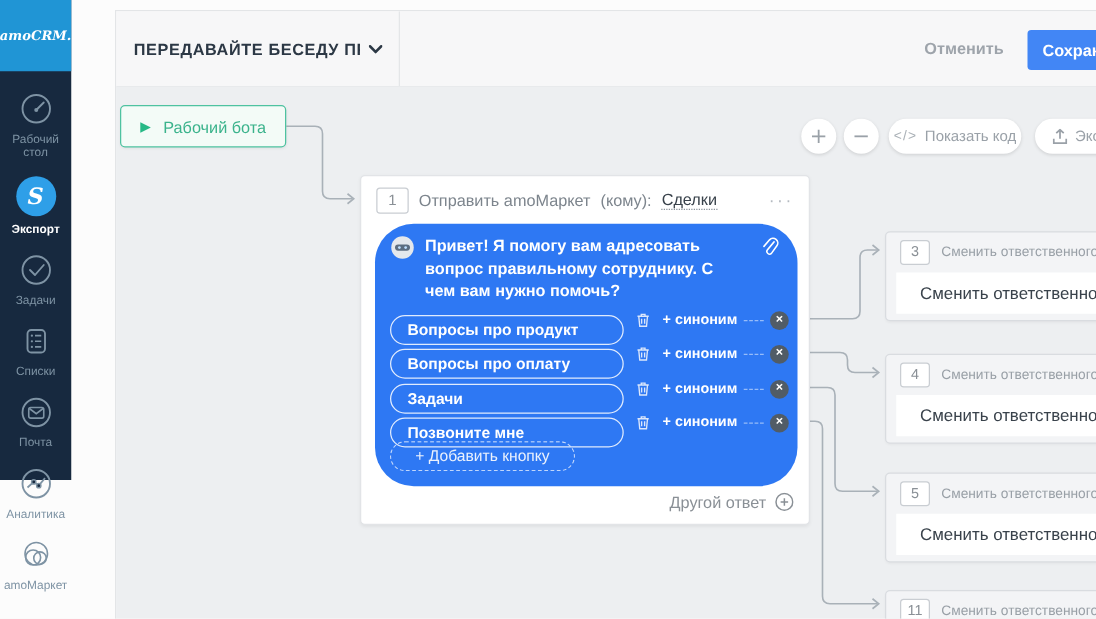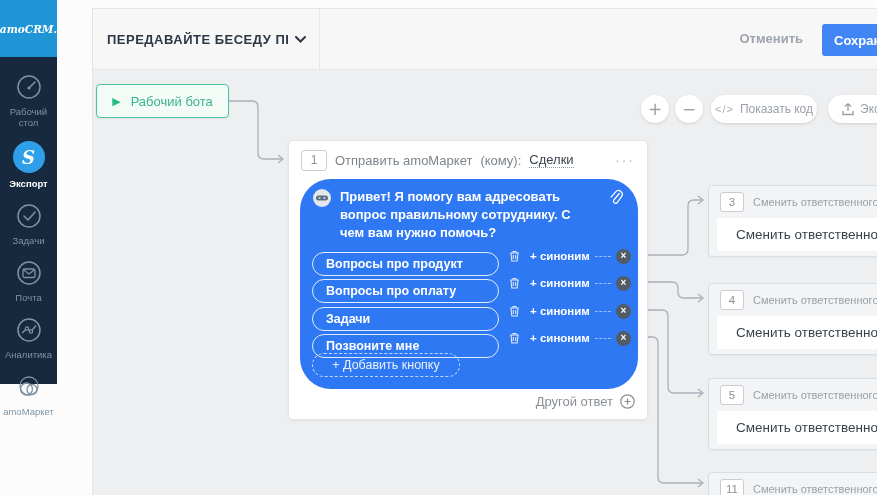--- a/index.html
+++ b/index.html
@@ -118,20 +118,32 @@
       </div>
 
       <div class="nav-item">
         <svg width="28" height="28" viewBox="0 0 28 28">
           <circle cx="14" cy="14" r="11" fill="none" stroke="#7e93a4" stroke-width="1.5"></circle>
           <path d="M9 14 l4 4 l7 -8" fill="none" stroke="#7e93a4" stroke-width="1.5" stroke-linecap="round" stroke-linejoin="round"></path>
         </svg>
         <span class="nav-label">Задачи</span>
       </div>
 
+      <div class="nav-item">
+        <svg width="28" height="28" viewBox="0 0 28 28">
+          <rect x="7" y="5" width="14" height="18" rx="3" fill="none" stroke="#7e93a4" stroke-width="1.5"></rect>
+          <circle cx="10.5" cy="9.5" r="0.9" fill="#7e93a4"></circle>
+            <line x1="13" y1="9.5" x2="18" y2="9.5" stroke="#7e93a4" stroke-width="1.3"></line>
+          <circle cx="10.5" cy="14" r="0.9" fill="#7e93a4"></circle>
+            <line x1="13" y1="14" x2="18" y2="14" stroke="#7e93a4" stroke-width="1.3"></line>
+          <circle cx="10.5" cy="18.5" r="0.9" fill="#7e93a4"></circle>
+            <line x1="13" y1="18.5" x2="18" y2="18.5" stroke="#7e93a4" stroke-width="1.3"></line>
+        </svg>
+        <span class="nav-label">Списки</span>
+      </div>
 
       <div class="nav-item">
         <svg width="28" height="28" viewBox="0 0 28 28">
           <circle cx="14" cy="14" r="11" fill="none" stroke="#7e93a4" stroke-width="1.5"></circle>
           <rect x="8" y="10" width="12" height="8.5" rx="1.5" fill="none" stroke="#7e93a4" stroke-width="1.3"></rect>
           <path d="M8.5 10.8 L14 15 L19.5 10.8" fill="none" stroke="#7e93a4" stroke-width="1.3"></path>
         </svg>
         <span class="nav-label">Почта</span>
       </div>
 

